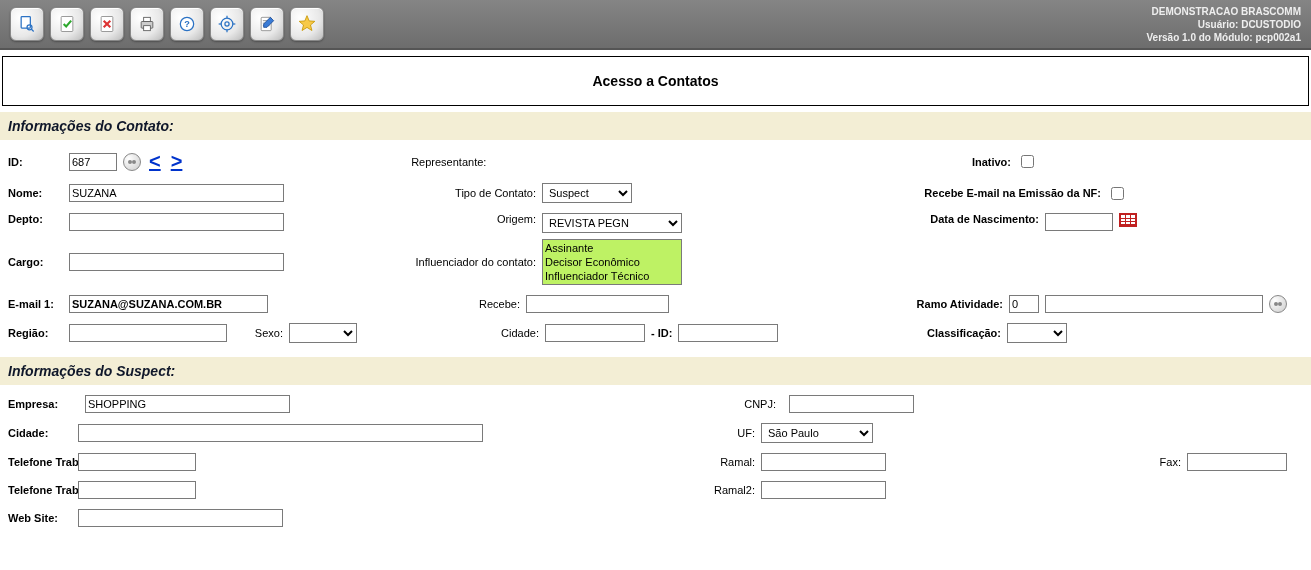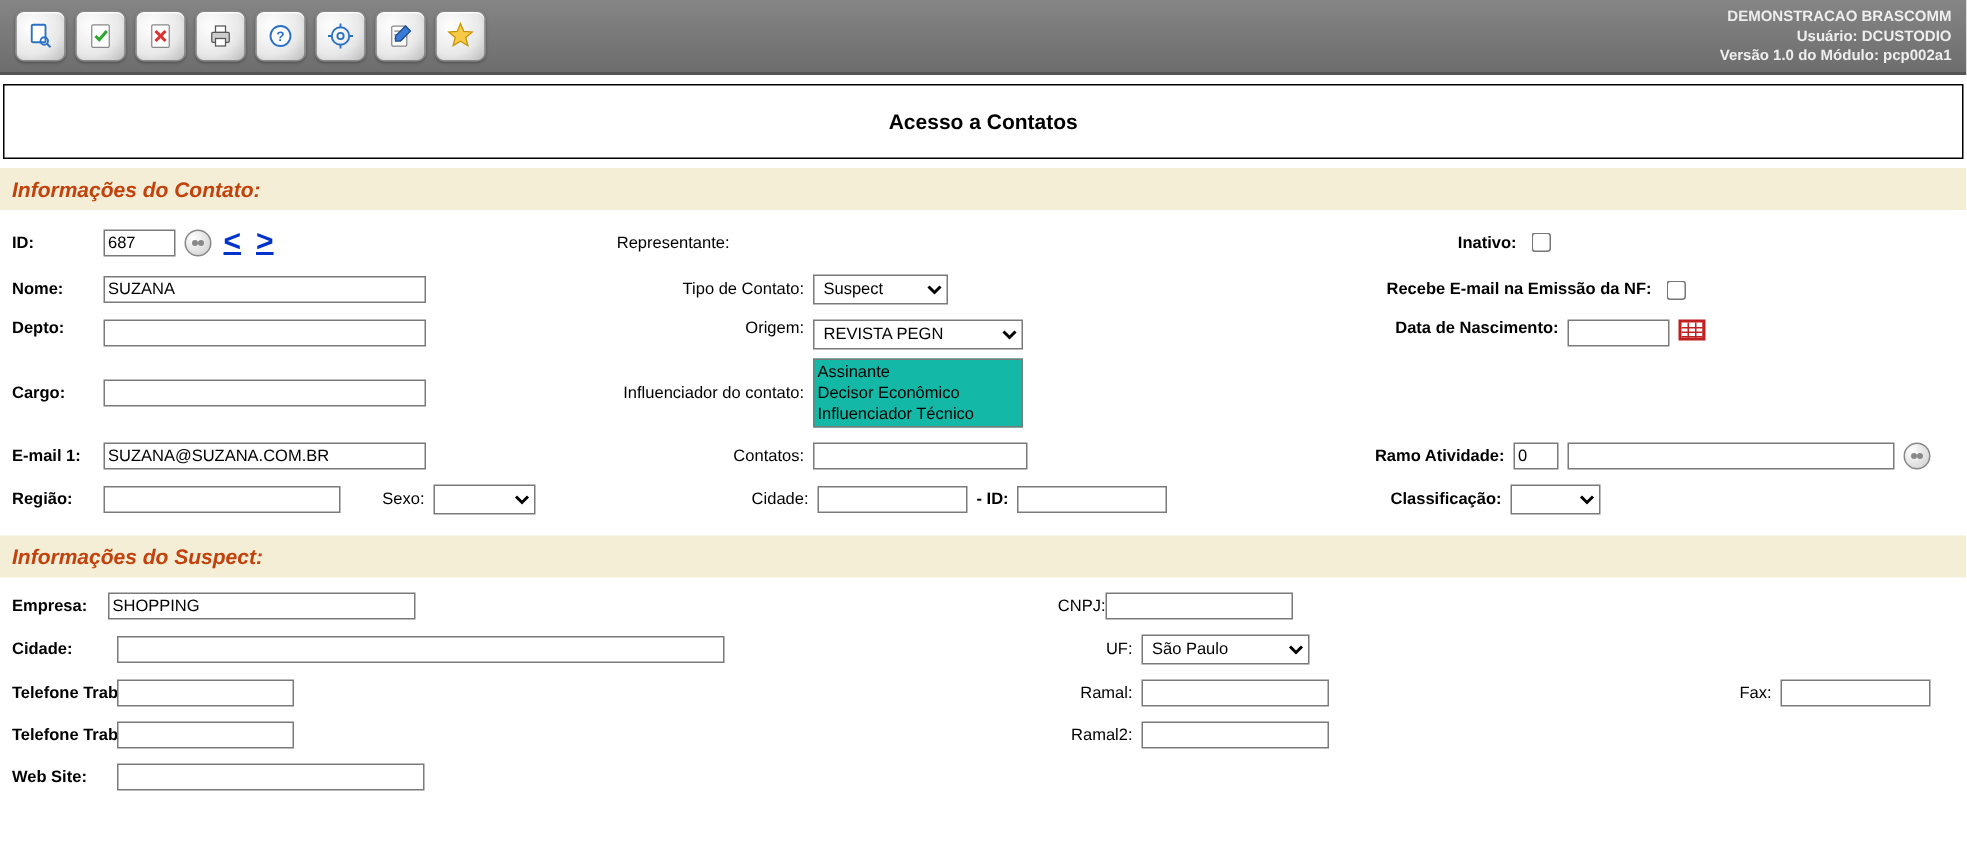--- a/index.html
+++ b/index.html
@@ -48,42 +48,42 @@
     font-size: 14px;
     font-weight: bold;
     padding: 16px 0;
   }
   .section-header {
     background: #f3eed5;
     padding: 6px 8px;
     font-size: 14px;
     font-style: italic;
     font-weight: bold;
-    color: #c2410c;
+    color: #0f172a;
   }
   .label {
     font-weight: bold;
     text-align: left;
     white-space: nowrap;
   }
   .label-r {
     text-align: right;
     white-space: nowrap;
   }
   input[type="text"], select {
     border: 1px solid #7a7a7a;
     background: #fff;
     height: 18px;
     font-size: 11px;
     padding: 0 2px;
   }
   select { height: 20px; }
   .multiselect {
     border: 1px solid #7a7a7a;
-    background: #14b8a6;
+    background: #bef264;
     font-size: 11px;
     height: 46px;
     overflow-y: scroll;
     padding: 1px 2px;
   }
   .multiselect div { padding: 0; line-height: 14px; }
   .nav-arrow {
     color: #0033cc;
     font-size: 20px;
     font-weight: bold;
@@ -239,23 +239,23 @@
     <div class="multiselect" style="width:140px">
       <div>Assinante</div>
       <div>Decisor Econômico</div>
       <div>Influenciador Técnico</div>
     </div>
     <span style="flex:1"></span>
   </div>
 
   <div style="display:flex;align-items:center;margin-bottom:10px;gap:6px;">
     <span class="label" style="width:55px">E-mail 1:</span>
-    <input type="text" style="width: 215px;" value="SUZANA@SUZANA.COM.BR">
+    <input type="text" style="width: 199px; font-weight: bold;" value="SUZANA@SUZANA.COM.BR">
     <span style="flex:0 0 130px"></span>
-    <span class="label-r" style="width:110px">Contatos:</span>
+    <span class="label-r" style="width:110px">Recebe:</span>
     <input type="text" style="width: 143px;" value="">
     <span style="flex:1"></span>
     <span class="label">Ramo Atividade:</span>
     <input type="text" style="width: 30px;" value="0">
     <input type="text" style="width: 218px;" value="">
     <span class="lookup-icon">
       <svg width="12" height="12" viewBox="0 0 24 24">
           <circle cx="8" cy="12" r="4" fill="#888"></circle>
           <circle cx="16" cy="12" r="4" fill="#888"></circle>
         </svg>
@@ -277,21 +277,21 @@
     <span class="label">Classificação:</span>
     <select style="width:60px"><option></option></select>
     <span style="flex:0 0 230px"></span>
   </div>
 </div>
 
 <div class="section-header">Informações do Suspect:</div>
 
 <div style="padding:10px 8px;">
 
-  <div style="display:flex;align-items:center;margin-bottom:10px;gap:0;">
+  <div style="display:flex;align-items:center;margin-bottom:10px;gap:13px;">
     <span class="label" style="width:64px">Empresa:</span>
     <input type="text" style="width: 205px;" value="SHOPPING">
     <span style="flex:0 0 400px"></span>
     <span class="label-r" style="width:60px">CNPJ:</span>
     <input type="text" style="width: 125px;" value="">
   </div>
 
 
   <div style="display:flex;align-items:center;margin-bottom:10px;gap:6px;">
     <span class="label" style="width:64px">Cidade:</span>

